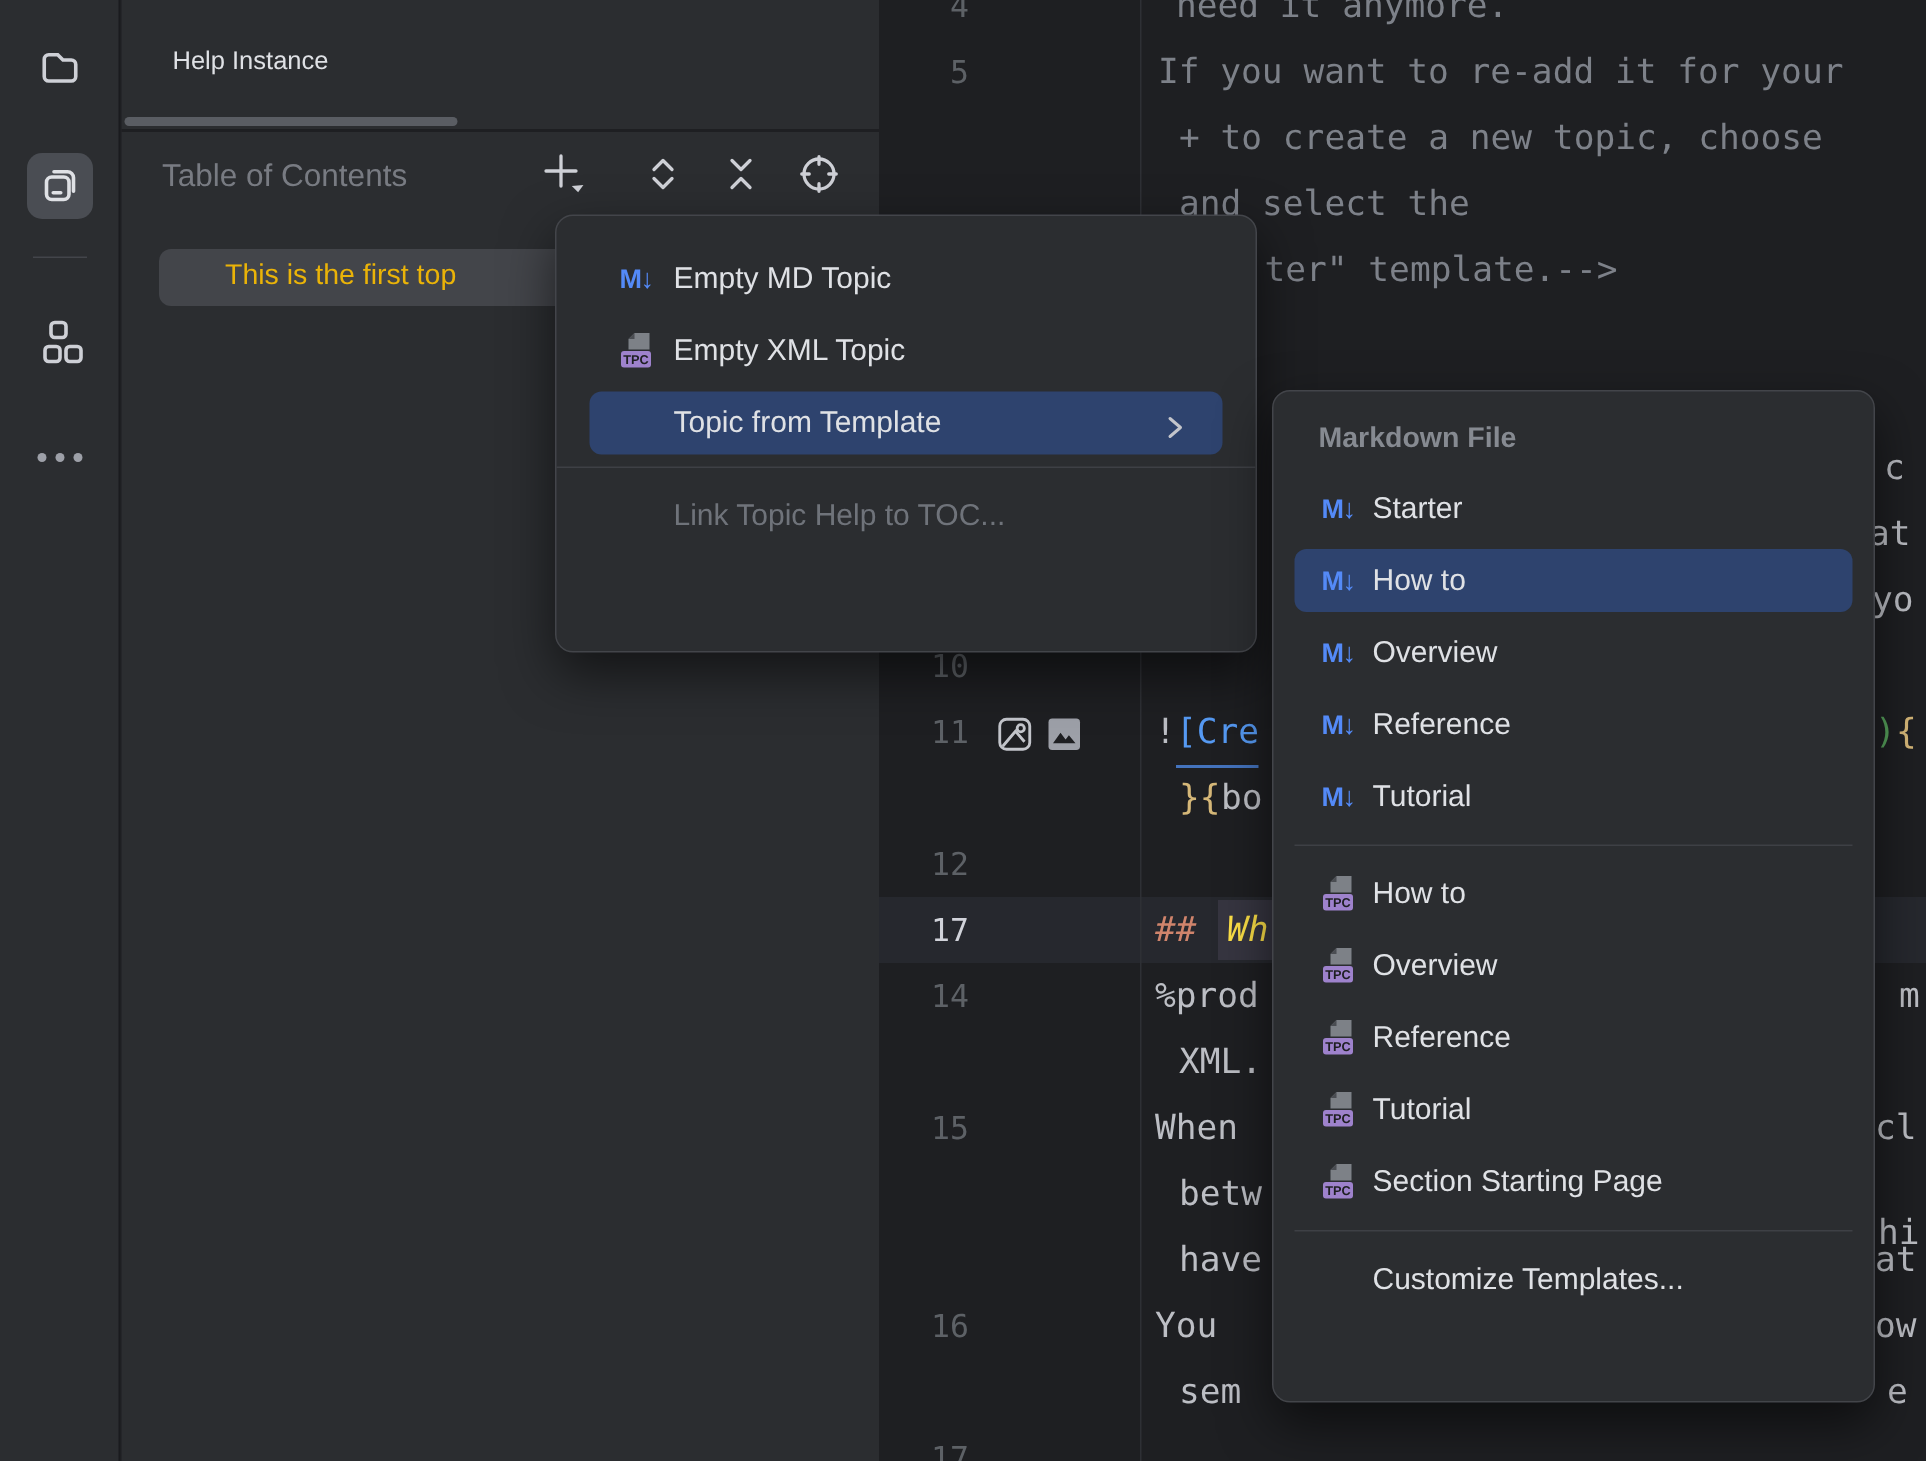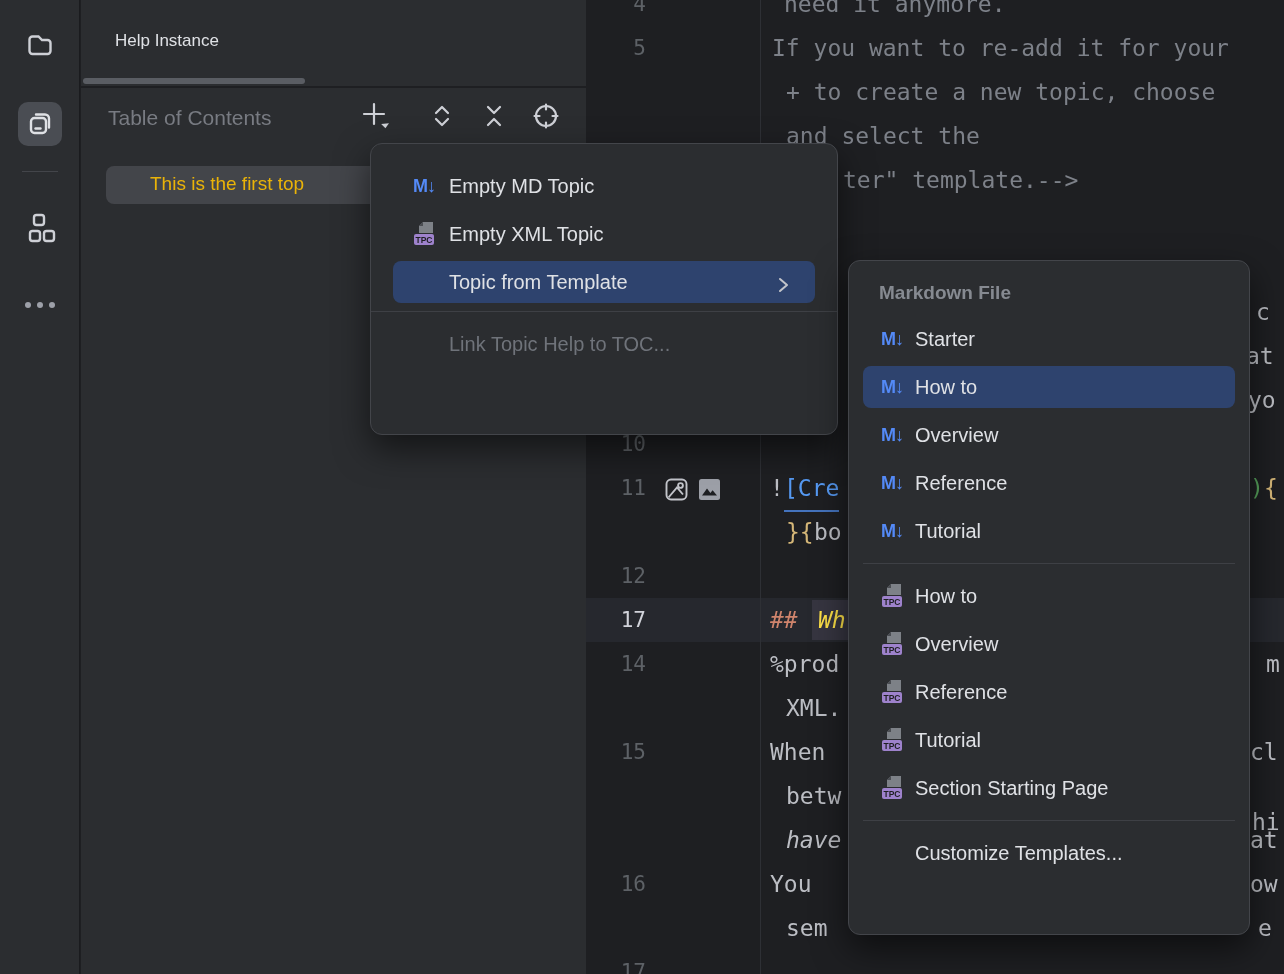--- a/index.html
+++ b/index.html
@@ -201,21 +201,21 @@
         <span class="frag f-text" style="left: 228px; top: 510px;">bo</span>
         <span class="frag f-hmark" style="left: 184px; top: 598px;">##</span>
         <span class="frag f-htext" style="left: 232px; top: 598px;">Wh</span>
         <span class="frag f-text" style="left: 184px; top: 642px;">%prod</span>
         <span class="frag f-text" style="left: 680px; top: 642px;">m</span>
         <span class="frag f-text" style="left: 200px; top: 686px;">XML.</span>
         <span class="frag f-text" style="left: 184px; top: 730px;">When</span>
         <span class="frag f-text" style="left: 664px; top: 730px;">cl</span>
         <span class="frag f-text" style="left: 200px; top: 774px;">betw</span>
         <span class="frag f-text" style="left: 666px; top: 800px;">hi</span>
-        <span class="frag f-text" style="left: 200px; top: 818px; font-style: italic;">have</span>
+        <span class="frag f-text" style="left: 200px; top: 818px;">have</span>
         <span class="frag f-text" style="left: 664px; top: 818px;">at</span>
         <span class="frag f-text" style="left: 184px; top: 862px;">You</span>
         <span class="frag f-text" style="left: 664px; top: 862px;">ow</span>
         <span class="frag f-text" style="left: 200px; top: 906px;">sem</span>
         <span class="frag f-text" style="left: 672px; top: 906px;">e</span>
       </div>
   </div>
 
   <div class="popup" id="context-menu">
       <div class="menu-item">

